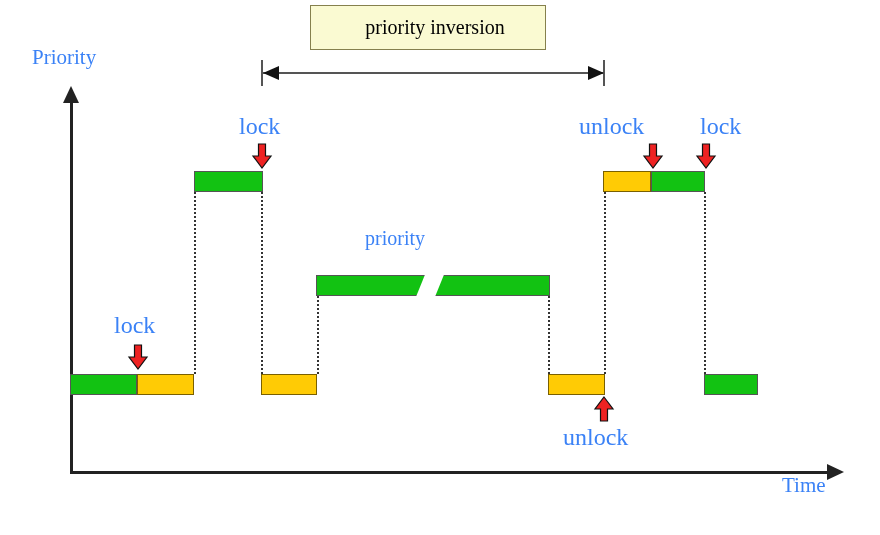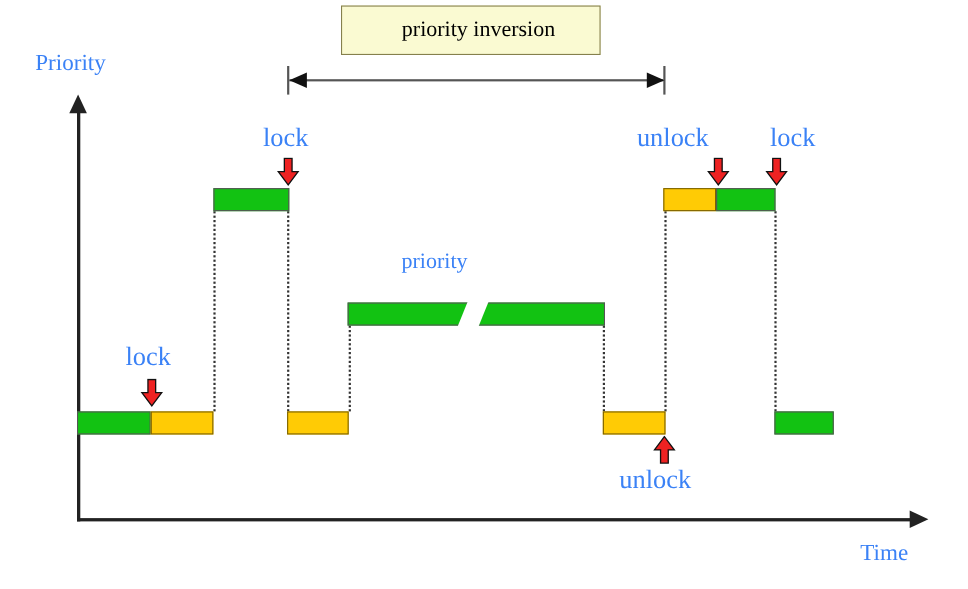--- a/index.html
+++ b/index.html
@@ -123,21 +123,21 @@
 <body>
 
 <div id="canvas">
 
   <div class="axis-line axis-v" style="left:70px; top:98px; height:376px;"></div>
   <div class="axis-arrow arrow-up" style="left:63px; top:86px;"></div>
   <div class="txt axis-label" style="left:32px; top:47px;">Priority</div>
 
   <div class="axis-line axis-h" style="left:70px; top:471px; width:760px;"></div>
   <div class="axis-arrow arrow-right" style="left:827px; top:464px;"></div>
-  <div class="txt axis-label" style="left:782px; top:492px;">Time</div>
+  <div class="txt axis-label" style="left:782px; top:475px;">Time</div>
 
   <div class="note-box" style="left:310px; top:5px; width:236px; height:45px;">
     <span class="note-label">priority inversion</span>
   </div>
 
   <div class="span-tick" style="left:261px; top:60px; height:26px;"></div>
   <div class="span-tick" style="left:603px; top:60px; height:26px;"></div>
   <div class="span-line" style="left:263px; top:72px; width:340px;"></div>
   <div class="span-head left" style="left:263px; top:66px;"></div>
   <div class="span-head right" style="left:588px; top:66px;"></div>

